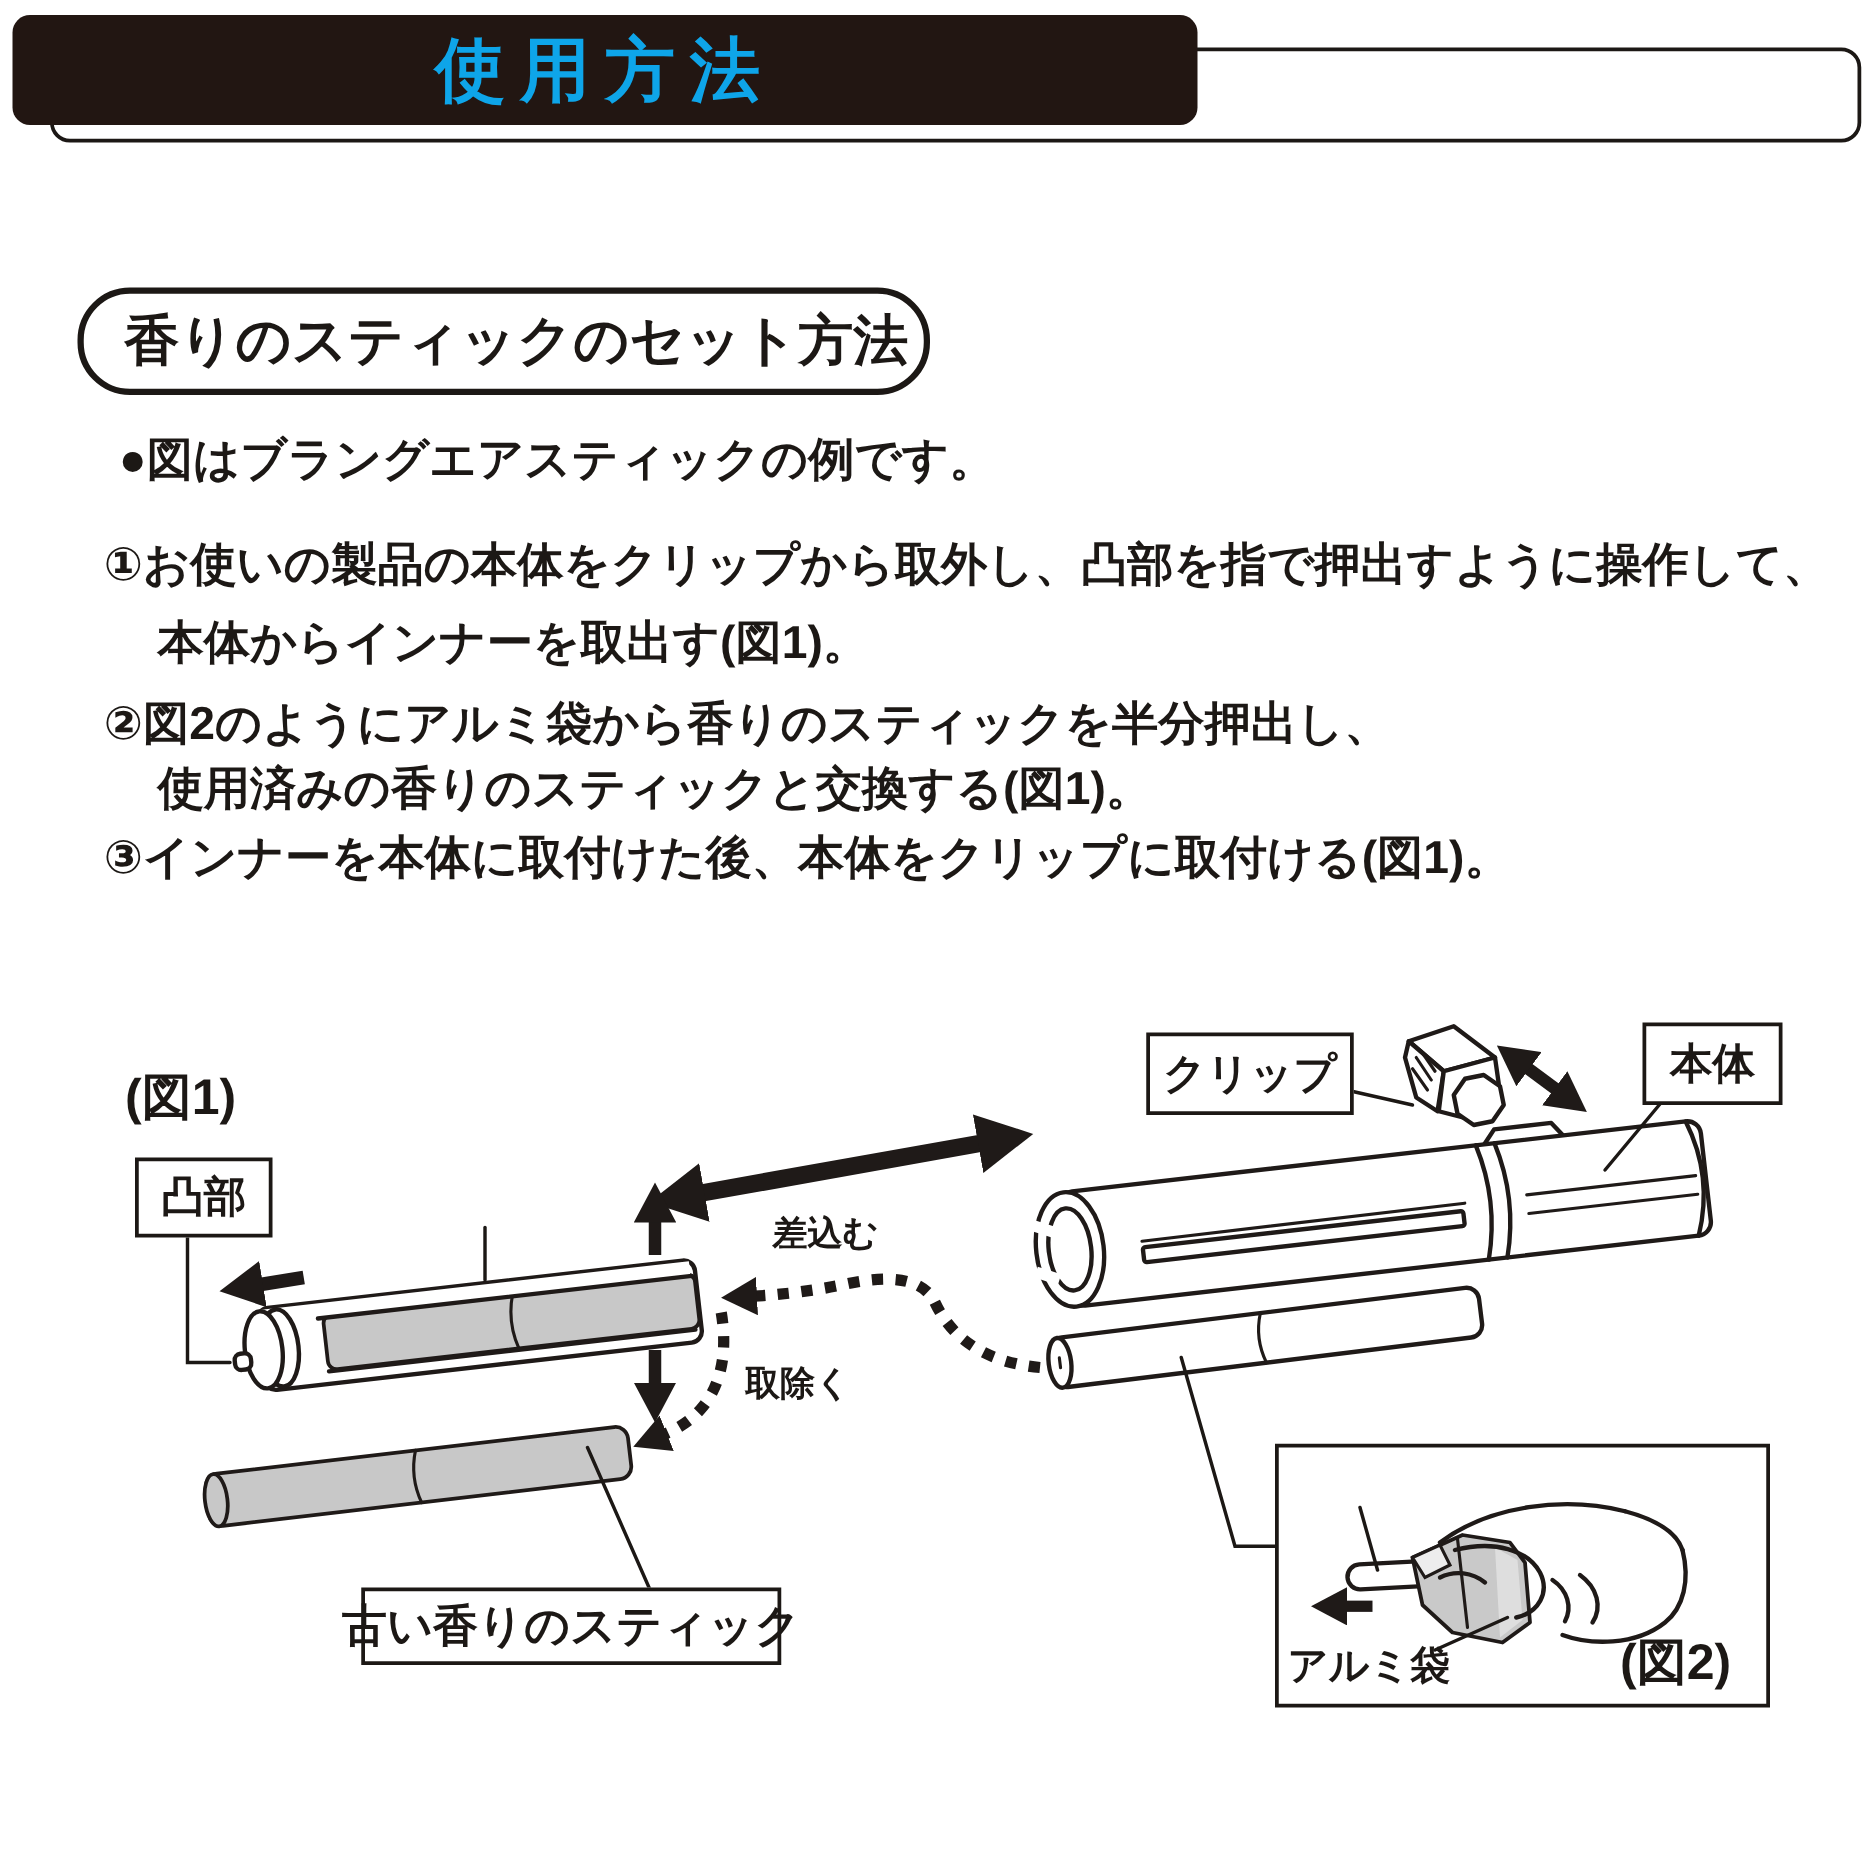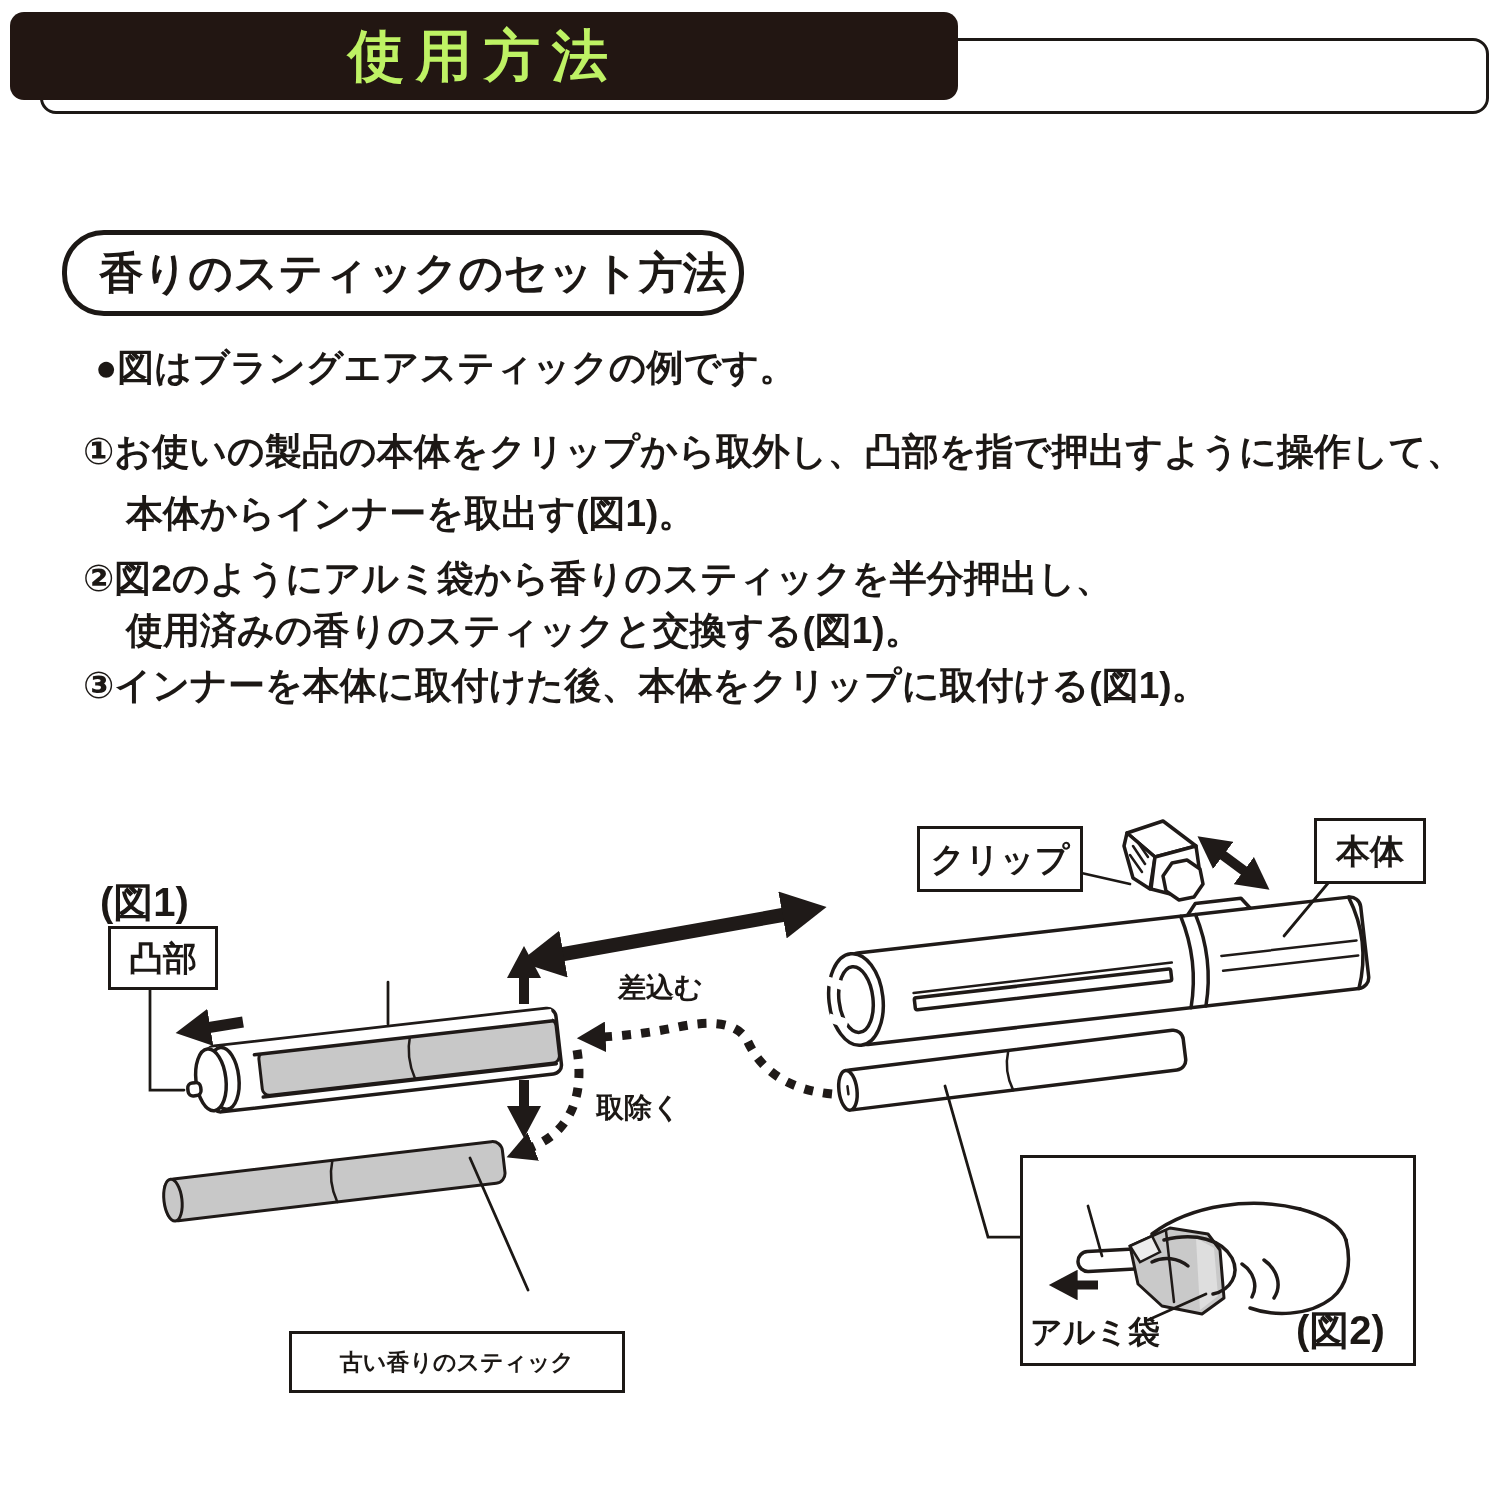--- a/index.html
+++ b/index.html
@@ -17,21 +17,21 @@
   .hdr-white{
     position:absolute;left:40px;top:38px;width:1443px;height:70px;
     background:#fff;border:3px solid #1c1815;border-radius:16px;z-index:1;
   }
   .hdr-black{
     position:absolute;left:10px;top:12px;width:948px;height:88px;
     background:var(--header-bg);border-radius:14px;z-index:2;
     display:flex;align-items:center;justify-content:center;
   }
   .hdr-black .t{
-    color:#bef264;font-size:56px;font-weight:700;letter-spacing:12px;line-height:1;
+    color:#0ea5e9;font-size:56px;font-weight:700;letter-spacing:12px;line-height:1;
   }
   
   .section-pill{
     position:absolute;left:62px;top:230px;width:672px;height:76px;
     border:5px solid #1c1815;border-radius:42px;background:#fff;
     display:flex;align-items:center;justify-content:center;
   }
   .section-pill .t{font-size:44px;font-weight:800;line-height:1;margin-left:20px;}
   
   .txt{position:absolute;font-size:37px;font-weight:600;line-height:1.2;white-space:nowrap;}
@@ -171,26 +171,26 @@
         <path class="ln" d="M 1242 1264 C 1254 1272 1258 1286 1252 1297"></path>
         <path class="ln" d="M 1264 1260 C 1278 1270 1282 1286 1274 1298"></path>
         <path class="ln" d="M 1152 1262 C 1164 1256 1178 1258 1188 1266"></path>
       </g>
       <line class="arr" x1="1098" y1="1285" x2="1074" y2="1285" stroke-width="9" marker-end="url(#ah)"></line>
       <line class="ld" x1="1088" y1="1206" x2="1102" y2="1256"></line>
       <line class="ld" x1="1148" y1="1320" x2="1206" y2="1294"></line>
     </g>
   </svg>
 
-  <div class="freelabel figcap" style="left:100px;top:858px;margin-top:24px;">(図1)</div>
+  <div class="freelabel figcap" style="left:100px;top:858px;">(図1)</div>
 
   <div class="lblbox" style="left:108px;top:926px;width:104px;height:58px;">凸部</div>
   <div class="lblbox" style="left:917px;top:826px;width:160px;height:60px;">クリップ</div>
   <div class="lblbox" style="left:1314px;top:818px;width:106px;height:60px;">本体</div>
-  <div class="lblbox" style="left:289px;top:1331px;width:330px;height:56px;font-size:23px;">古い香りのスティック</div>
+  <div class="lblbox" style="left:289px;top:1270px;width:330px;height:56px;font-size:36px;">古い香りのスティック</div>
 
   <div class="freelabel actionlabel" style="left:618px;top:976px;">差込む</div>
   <div class="freelabel actionlabel" style="left:596px;top:1096px;">取除く</div>
 
   <div class="fig2-frame"></div>
   <div class="freelabel" style="left:1030px;top:1316px;font-size:32px;font-weight:600;">アルミ袋</div>
   <div class="freelabel figcap" style="left:1296px;top:1310px;">(図2)</div>
 
 </div>
 

